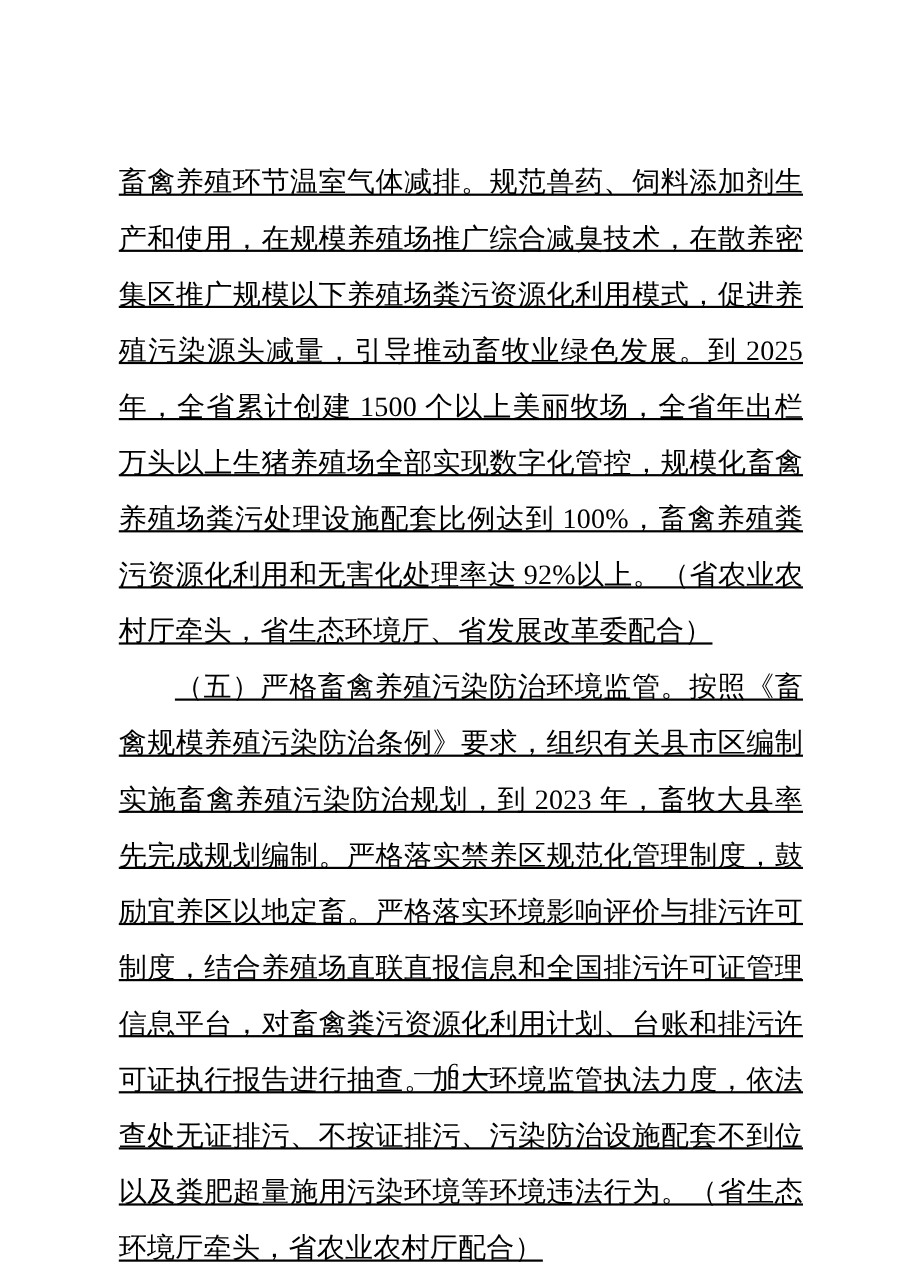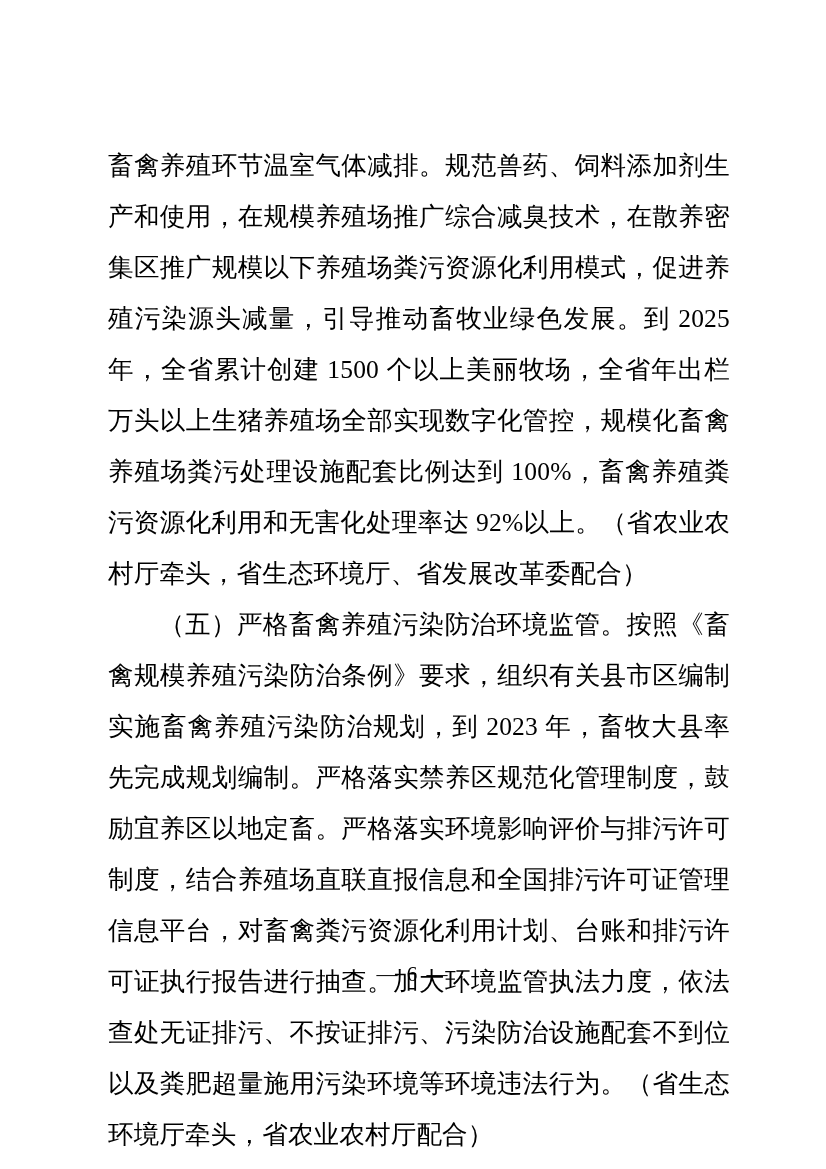--- a/index.html
+++ b/index.html
@@ -13,20 +13,21 @@
     font-family: "Liberation Serif", serif;
     color: #000000;
     overflow: hidden;
   }
   .page {
     position: relative;
     width: 826px;
     height: 1041px;
     box-sizing: border-box;
     padding: 140px 96px 3px 108px;
+    text-decoration: underline;
   }
   .doc-body {
     font-size: 25.5px;
     line-height: 51px;
     text-align: justify;
     text-justify: inter-ideograph;
     letter-spacing: 0.2px;
   }
   .para {
     margin: 0;

